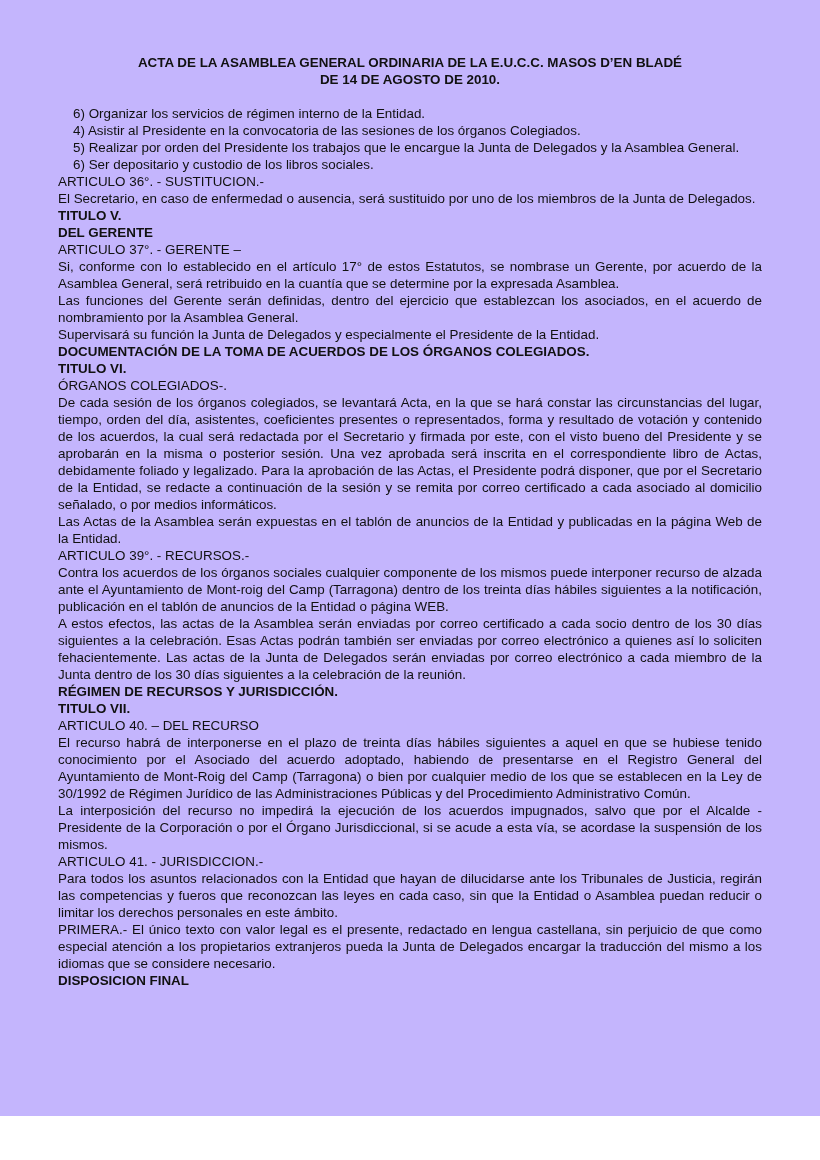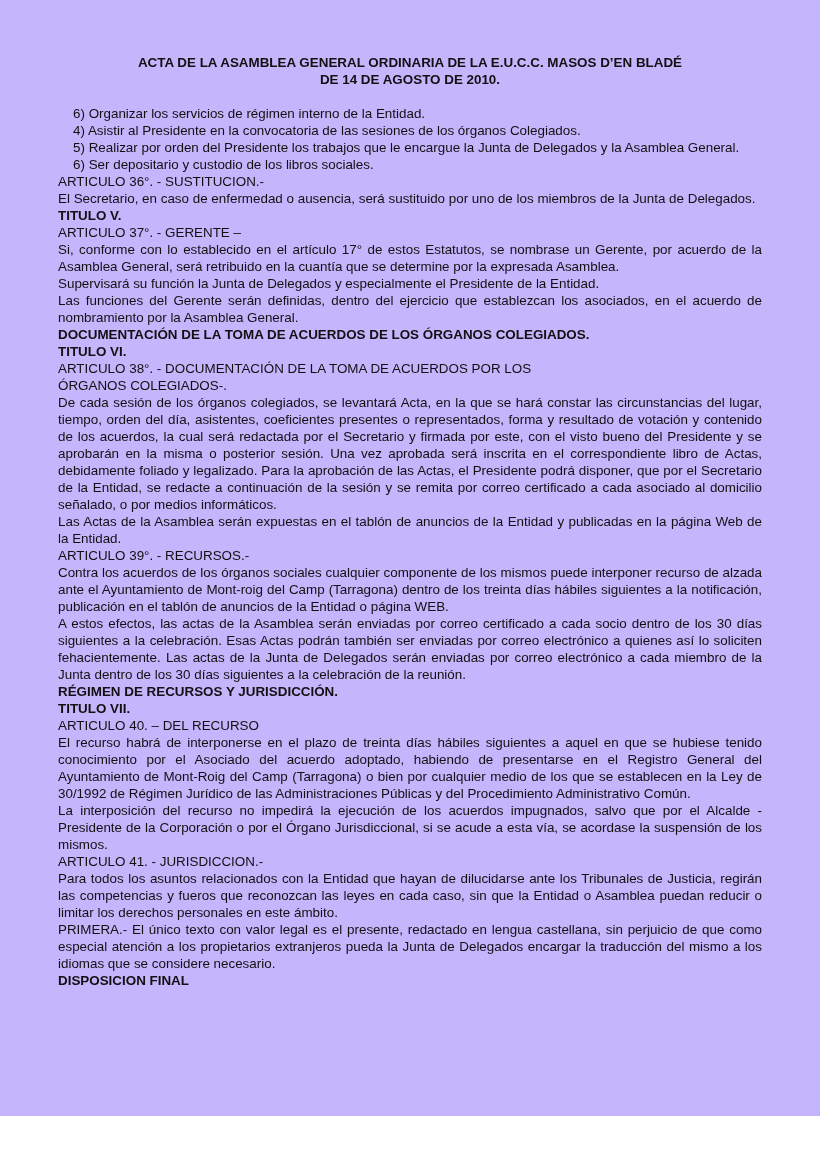--- a/index.html
+++ b/index.html
@@ -51,27 +51,27 @@
   </div>
   <div class="title-gap"></div>
   <div>
       <p class="para indent">6) Organizar los servicios de régimen interno de la Entidad.</p>
       <p class="para indent">4) Asistir al Presidente en la convocatoria de las sesiones de los órganos Colegiados.</p>
       <p class="para justify indent">5) Realizar por orden del Presidente los trabajos que le encargue la Junta de Delegados y la Asamblea General.</p>
       <p class="para indent">6) Ser depositario y custodio de los libros sociales.</p>
       <p class="para">ARTICULO 36°. - SUSTITUCION.-</p>
       <p class="para justify">El Secretario, en caso de enfermedad o ausencia, será sustituido por uno de los miembros de la Junta de Delegados.</p>
       <p class="para bold">TITULO V.</p>
+      <p class="para bold">DEL GERENTE</p>
       <p class="para">ARTICULO 37°. - GERENTE –</p>
       <p class="para justify">Si, conforme con lo establecido en el artículo 17° de estos Estatutos, se nombrase un Gerente, por acuerdo de la Asamblea General, será retribuido en la cuantía que se determine por la expresada Asamblea.</p>
+      <p class="para justify">Las funciones del Gerente serán definidas, dentro del ejercicio que establezcan los asociados, en el acuerdo de nombramiento por la Asamblea General.</p>
       <p class="para">Supervisará su función la Junta de Delegados y especialmente el Presidente de la Entidad.</p>
-      <p class="para justify">Las funciones del Gerente serán definidas, dentro del ejercicio que establezcan los asociados, en el acuerdo de nombramiento por la Asamblea General.</p>
       <p class="para bold">DOCUMENTACIÓN DE LA TOMA DE ACUERDOS DE LOS ÓRGANOS COLEGIADOS.</p>
       <p class="para bold">TITULO VI.</p>
-      <p class="para">ARTICULO 38°. - DOCUMENTACIÓN DE LA TOMA DE ACUERDOS POR LOS</p>
       <p class="para">ÓRGANOS COLEGIADOS-.</p>
       <p class="para justify">De cada sesión de los órganos colegiados, se levantará Acta, en la que se hará constar las circunstancias del lugar, tiempo, orden del día, asistentes, coeficientes presentes o representados, forma y resultado de votación y contenido de los acuerdos, la cual será redactada por el Secretario y firmada por este, con el visto bueno del Presidente y se aprobarán en la misma o posterior sesión. Una vez aprobada será inscrita en el correspondiente libro de Actas, debidamente foliado y legalizado. Para la aprobación de las Actas, el Presidente podrá disponer, que por el Secretario de la Entidad, se redacte a continuación de la sesión y se remita por correo certificado a cada asociado al domicilio señalado, o por medios informáticos.</p>
       <p class="para justify">Las Actas de la Asamblea serán expuestas en el tablón de anuncios de la Entidad y publicadas en la página Web de la Entidad.</p>
       <p class="para">ARTICULO 39°. - RECURSOS.-</p>
       <p class="para justify">Contra los acuerdos de los órganos sociales cualquier componente de los mismos puede interponer recurso de alzada ante el Ayuntamiento de Mont-roig del Camp (Tarragona) dentro de los treinta días hábiles siguientes a la notificación, publicación en el tablón de anuncios de la Entidad o página WEB.</p>
       <p class="para justify">A estos efectos, las actas de la Asamblea serán enviadas por correo certificado a cada socio dentro de los 30 días siguientes a la celebración. Esas Actas podrán también ser enviadas por correo electrónico a quienes así lo soliciten fehacientemente. Las actas de la Junta de Delegados serán enviadas por correo electrónico a cada miembro de la Junta dentro de los 30 días siguientes a la celebración de la reunión.</p>
       <p class="para bold">RÉGIMEN DE RECURSOS Y JURISDICCIÓN.</p>
       <p class="para bold">TITULO VII.</p>
       <p class="para">ARTICULO 40. – DEL RECURSO</p>
       <p class="para justify">El recurso habrá de interponerse en el plazo de treinta días hábiles siguientes a aquel en que se hubiese tenido conocimiento por el Asociado del acuerdo adoptado, habiendo de presentarse en el Registro General del Ayuntamiento de Mont-Roig del Camp (Tarragona) o bien por cualquier medio de los que se establecen en la Ley de 30/1992 de Régimen Jurídico de las Administraciones Públicas y del Procedimiento Administrativo Común.</p>

